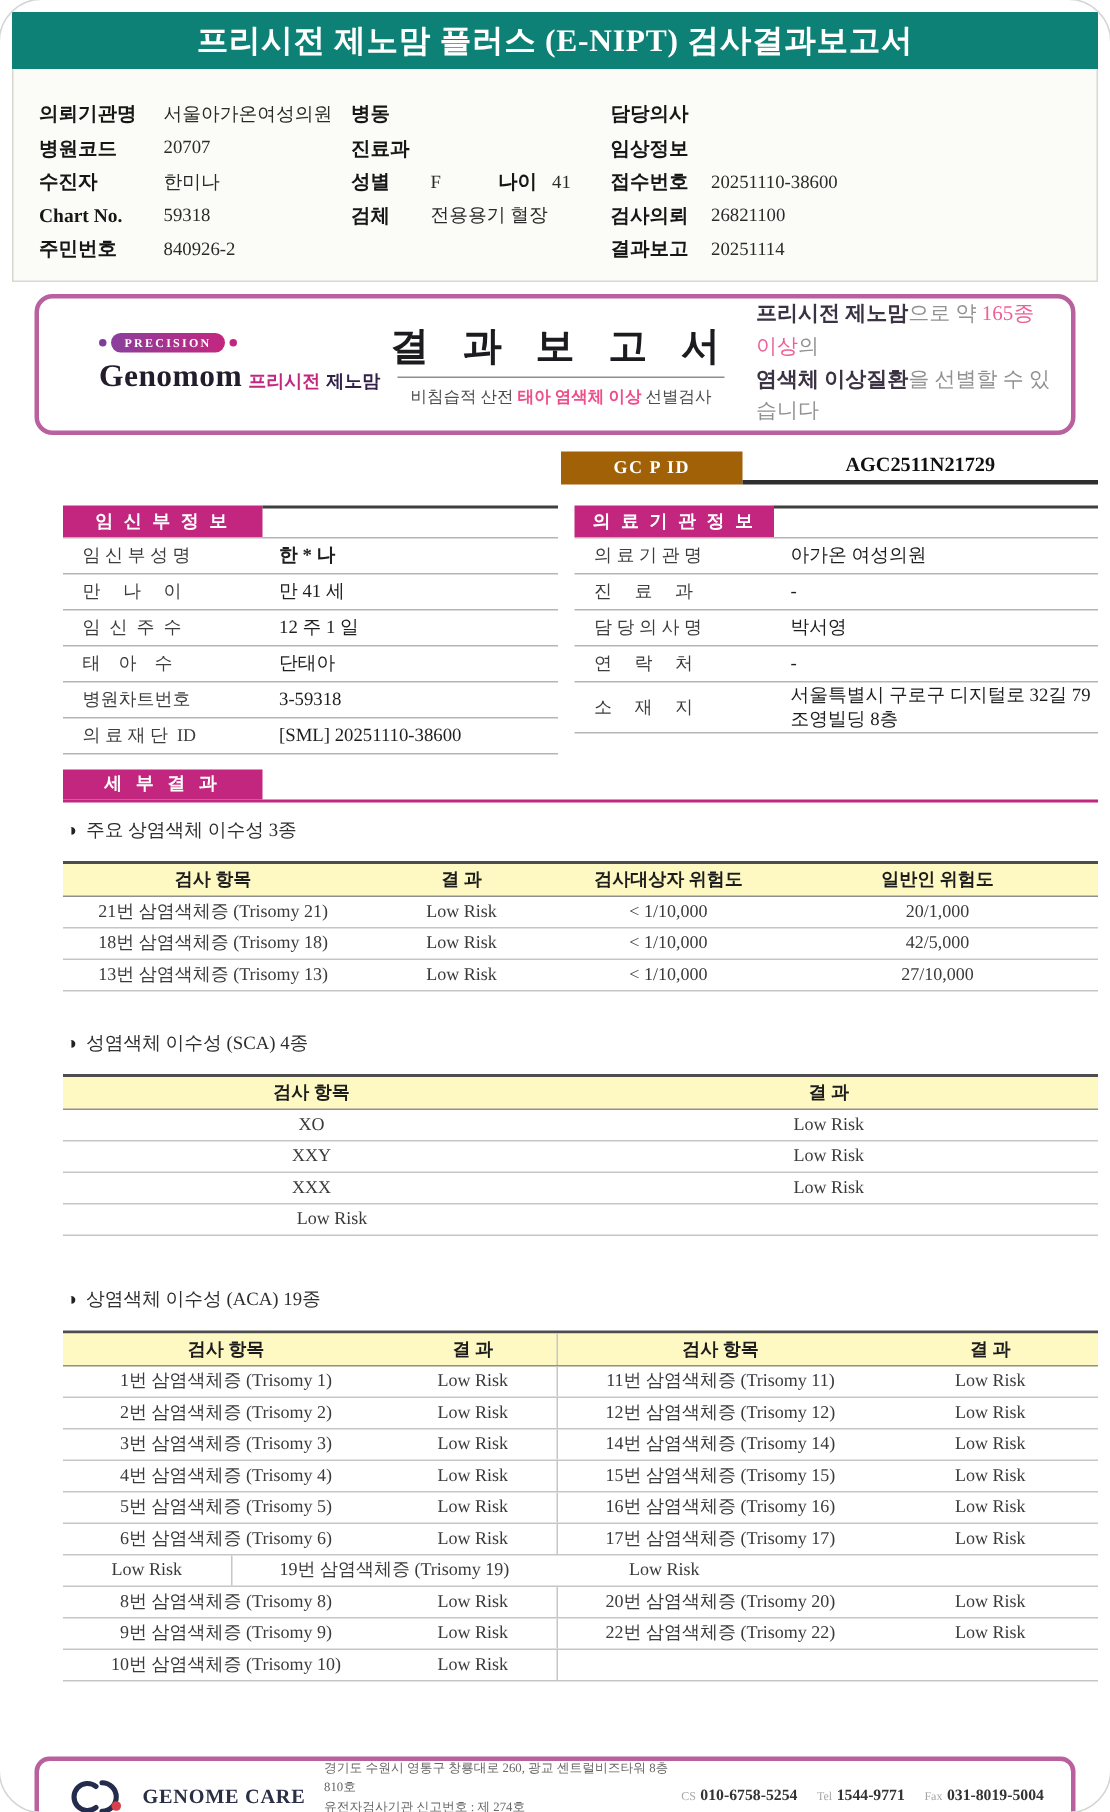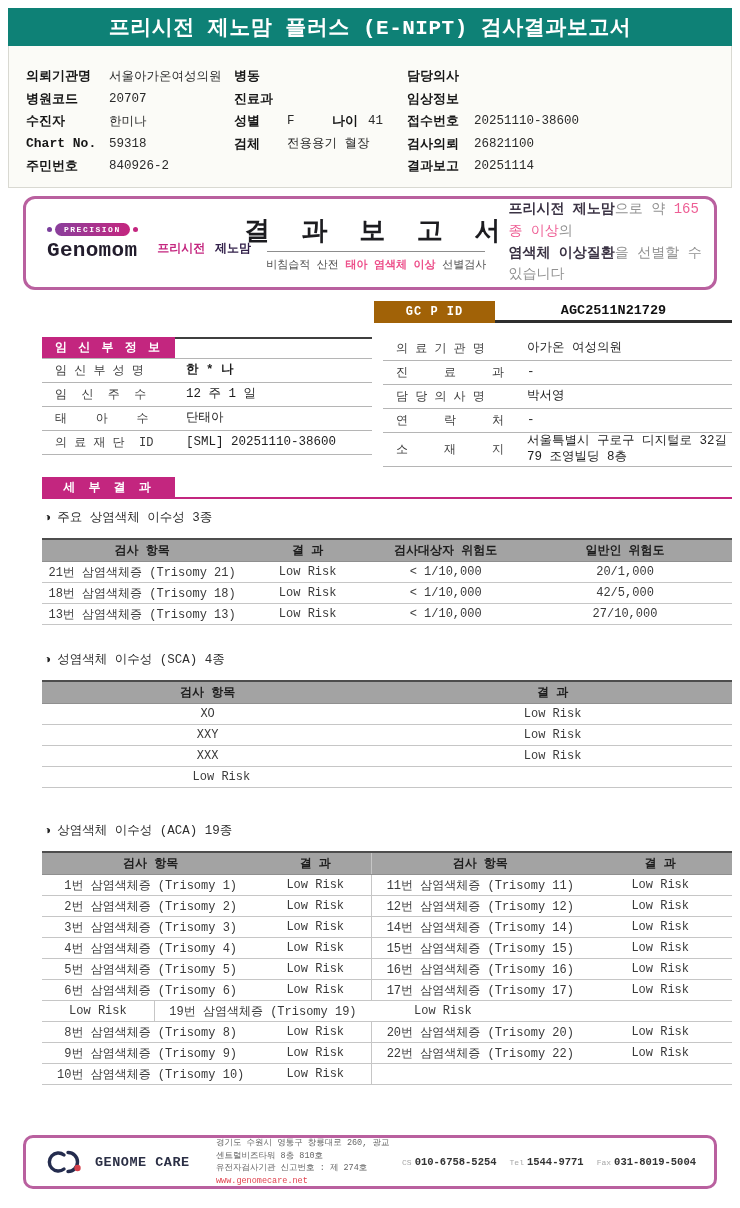--- a/index.html
+++ b/index.html
@@ -1,41 +1,41 @@
 <!DOCTYPE html>
 <html><head>
 <meta charset="utf-8">
 <style>
   html,body{margin:0;padding:0;background:#fff;}
   .page{position:relative;width:740px;height:1208px;background:#ffffff;outline:1px solid #d4d4d4;
-        overflow:hidden;font-family:Liberation Mono, monospace;color:#222;}
+        overflow:hidden;font-family:Liberation Serif, serif;color:#222;border-radius:28px;}
 
   
   .top-bar{margin:8px 8px 0;height:38px;background:#0e8176;color:#fff;font-weight:bold;
            font-size:21px;display:flex;align-items:center;justify-content:center;letter-spacing:.5px;}
 
   
   .patient{margin:0 8px;background:#fbfbf7;border:1px solid #d9d9d2;border-top:none;
            padding:19px 0 9px 17px;box-sizing:border-box;}
   .prow{display:flex;height:22.5px;align-items:center;font-size:13px;}
   .pl{font-weight:bold;color:#161616;}
   .pv{color:#2a2a2a;font-size:12.5px;}
   .c1l{width:83px}.c1v{width:125px}.c2l{width:53px}.c2v{width:120px}
   .c2vs{width:45px}.c2l2{width:36px}.c2v2{width:39px}.c3l{width:67px}.c3v{flex:1}
 
   
   .report-box{margin:8px auto 0;width:694px;height:94px;border:3px solid #b9609f;border-radius:12px;
               display:flex;align-items:center;box-sizing:border-box;background:#fff;}
-  .brand{width:218px;padding-left:21px;box-sizing:border-box;}
+  .brand{width:218px;padding-left:40px;box-sizing:border-box;}
   .precision-row{display:flex;align-items:center;gap:3px;}
   .pdot{width:5px;height:5px;border-radius:50%;}
   .pdot.l{background:#7a3f9c}.pdot.r{background:#c4267f}
   .ppill{background:linear-gradient(90deg,#8a3f9c,#c4267f);color:#fff;font-size:8px;font-weight:bold;
          letter-spacing:1.5px;padding:2px 9px;border-radius:8px;}
-  .genomom-row{display:flex;align-items:flex-start;gap:20px;margin-top:3px;white-space:nowrap;}
+  .genomom-row{display:flex;align-items:flex-end;gap:4px;margin-top:3px;white-space:nowrap;}
   .genomom{font-size:21px;font-weight:800;color:#221c2c;letter-spacing:.3px;}
   .gsub-pink{color:#c4267f;font-weight:bold;font-size:12px;}
   .gsub-dark{color:#32204a;font-weight:bold;font-size:12px;}
   .rtitle-block{flex:1;text-align:center;}
   .rtitle{font-size:26px;font-weight:bold;color:#1c1c20;letter-spacing:8px;white-space:nowrap;}
   .rtitle-hr{width:218px;border-bottom:1px solid #8d8d8d;margin:3px auto 5px;}
   .rsub{font-size:11px;color:#4c4c4c;white-space:nowrap;}
   .rsub .pink{color:#ed4f8a;font-weight:bold;}
   .tagline{width:198px;padding-right:12px;font-size:14px;color:#919191;line-height:1.55;box-sizing:content-box;}
   .tagline b{color:#3b3344;}
@@ -63,21 +63,21 @@
   
   .section-head{margin:10px 0 0 42px;width:690px;border-bottom:2px solid #c3267f;}
   .section-badge{width:133px;height:20px;background:#c3267f;color:#fff;font-weight:bold;font-size:12px;
                  letter-spacing:3px;display:flex;align-items:center;justify-content:center;}
 
   .bullet-line{margin:10px 0 0 44px;font-size:12.5px;color:#2e2e2e;display:flex;gap:6px;align-items:center;}
   .bullet{font-size:12px;color:#222;}
 
   
   .rtable{margin:12px 0 0 42px;width:690px;border-top:2px solid #4d4d4d;font-size:12px;color:#3a3a3a;}
-  .rhead{display:flex;background:#a3a3a3;font-weight:bold;border-bottom:1px solid #8f8f8f;height:21px;color:#1d1d1d;}
+  .rhead{display:flex;background:#fef9c3;font-weight:bold;border-bottom:1px solid #8f8f8f;height:21px;color:#1d1d1d;}
   .trow{display:flex;border-bottom:1px solid #c6c6c6;height:20px;}
   .tcell{display:flex;align-items:center;justify-content:center;text-align:center;align-self:stretch;box-sizing:border-box;}
   .main .col0{width:29%}.main .col1{width:19%}.main .col2{width:21%}.main .col3{width:31%}
   .sca .col0{width:48%}.sca .col1{width:52%}
   .aca .col0{width:31.5%}.aca .col1{width:16.2%}
   .aca .col2{width:31.5%;border-left:1px solid #c6c6c6;}
   .aca .col3{width:20.8%}
   .mt26{margin-top:26px}.mt34{margin-top:34px}
 
   
@@ -177,34 +177,46 @@
       <div class="ihead">
         <div class="ititle">임 신 부 정 보</div>
         <div class="ihead-rest"></div>
       </div>
       <div>
           <div class="irow">
             <div class="ilabel">임 신 부 성 명</div>
             <div class="ivalue vbold">한 * 나</div>
           </div>
           <div class="irow">
+            <div class="ilabel">만     나     이</div>
+            <div class="ivalue">만 41 세</div>
+          </div>
+          <div class="irow">
             <div class="ilabel">임  신  주  수</div>
             <div class="ivalue">12 주 1 일</div>
           </div>
           <div class="irow">
             <div class="ilabel">태    아    수</div>
             <div class="ivalue">단태아</div>
           </div>
           <div class="irow">
+            <div class="ilabel">병원차트번호</div>
+            <div class="ivalue">3-59318</div>
+          </div>
+          <div class="irow">
             <div class="ilabel">의 료 재 단  ID</div>
             <div class="ivalue">[SML] 20251110-38600</div>
           </div>
         </div>
     </div>
     <div class="itable right">
+      <div class="ihead">
+        <div class="ititle">의 료 기 관 정 보</div>
+        <div class="ihead-rest"></div>
+      </div>
       <div>
           <div class="irow">
             <div class="ilabel">의 료 기 관 명</div>
             <div class="ivalue">아가온 여성의원</div>
           </div>
           <div class="irow">
             <div class="ilabel">진     료     과</div>
             <div class="ivalue">-</div>
           </div>
           <div class="irow">

